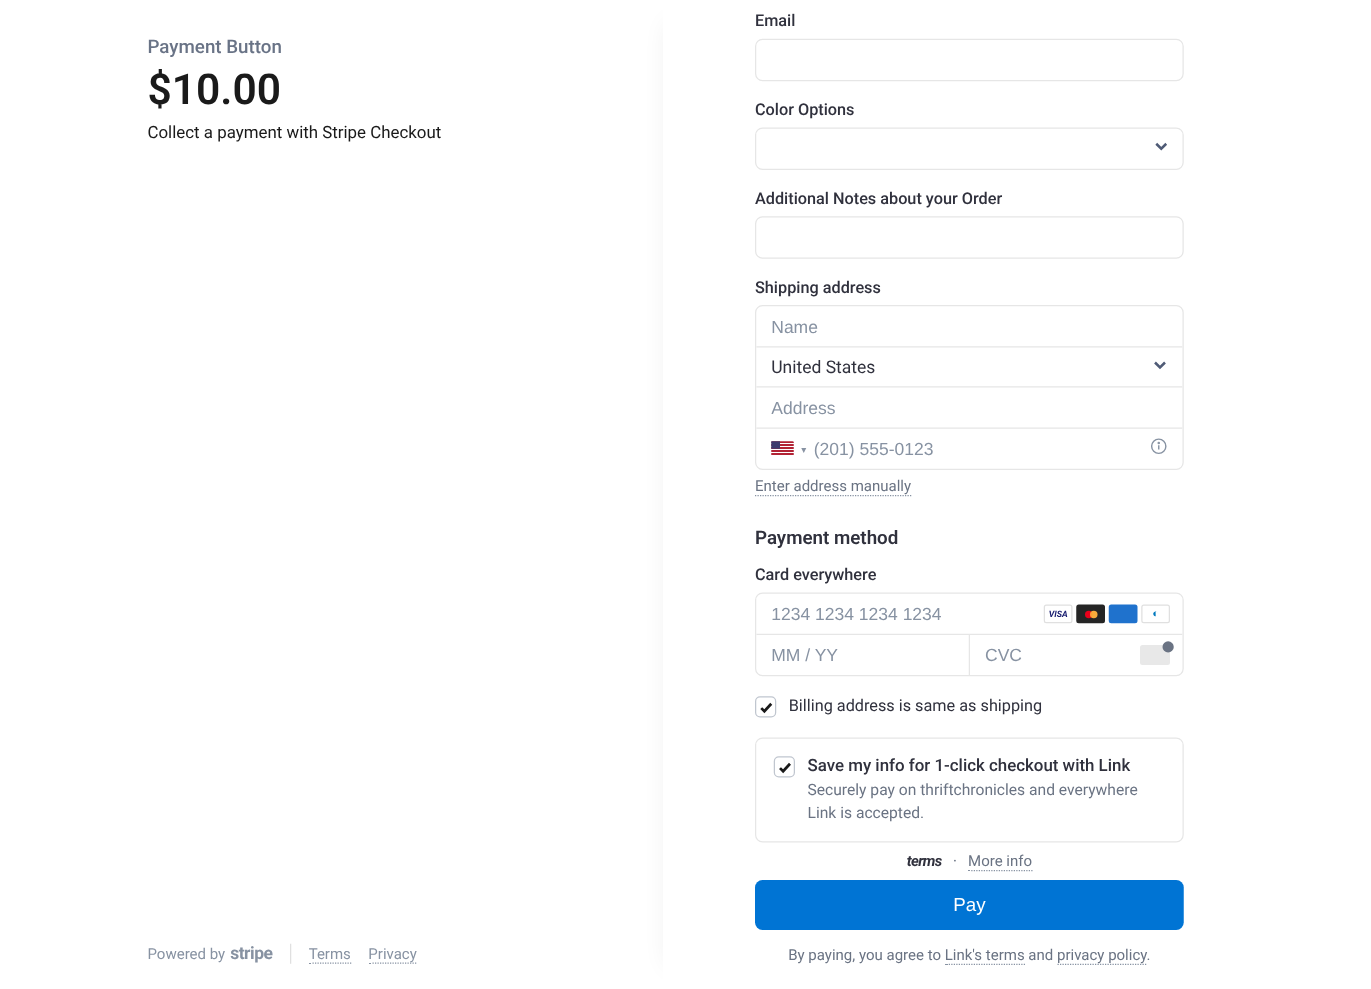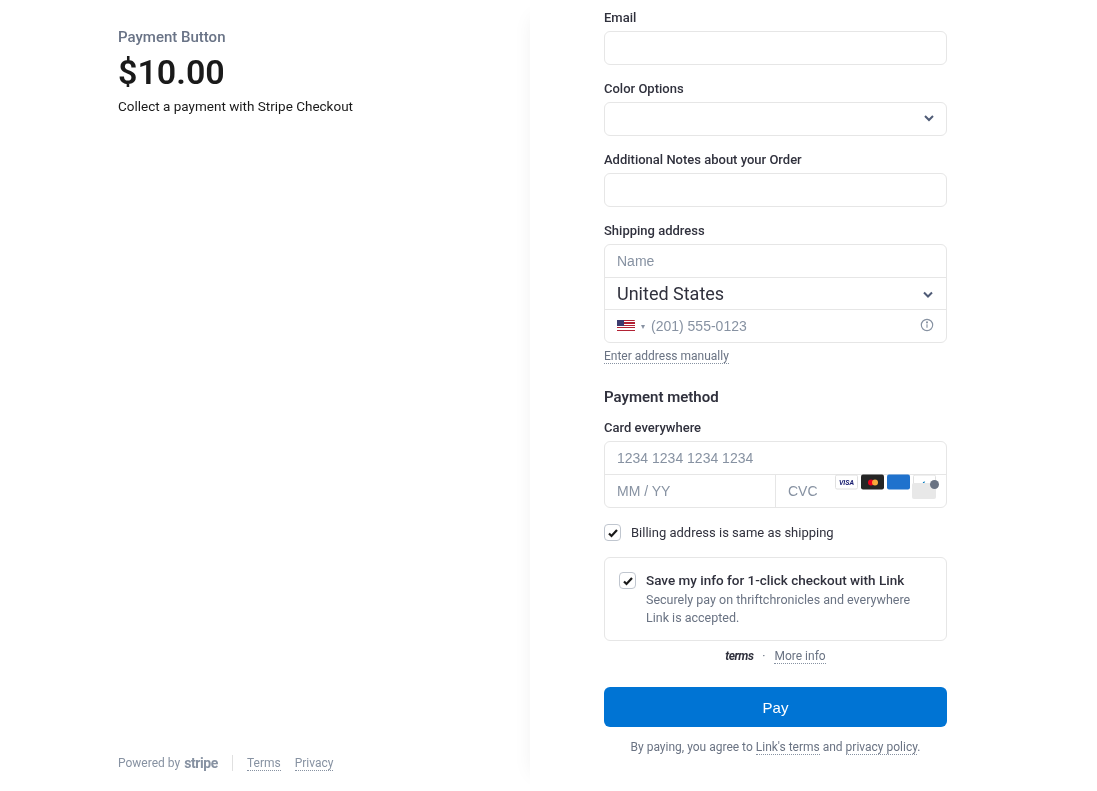--- a/index.html
+++ b/index.html
@@ -133,21 +133,21 @@
       outline: none;
     }
     .stack .row .stack-input::placeholder {
       color: #8792a2;
     }
     .stack .row.select-row {
       height: 32px;
       display: flex;
       align-items: center;
       padding: 0 12px;
-      font-size: 18px;
+      font-size: 14px;
       color: #30313d;
       cursor: pointer;
     }
     .phone-row {
       display: flex;
       align-items: center;
       height: 32px;
       padding: 0 12px;
       gap: 6px;
     }
@@ -218,21 +218,20 @@
     .card-row input::placeholder {
       color: #8792a2;
     }
     .card-brands {
       position: absolute;
       right: 10px;
       top: 50%;
       transform: translateY(-50%);
       display: flex;
       gap: 3px;
-      margin-top: 24px;
     }
     .brand {
       width: 23px;
       height: 15px;
       border-radius: 2px;
       display: flex;
       align-items: center;
       justify-content: center;
       font-size: 6.5px;
       font-weight: 700;
@@ -349,21 +348,21 @@
     .pay-button {
       width: 100%;
       height: 40px;
       background: #0074d4;
       color: #fff;
       border: none;
       border-radius: 6px;
       font-size: 15px;
       font-weight: 500;
       cursor: pointer;
-      margin-top: 24px;
+      margin-top: 8px;
     }
     .terms-text {
       text-align: center;
       font-size: 12px;
       color: #6a7383;
       margin-top: 13px;
     }
     .terms-text .u {
       border-bottom: 1px dotted #8792a2;
       cursor: pointer;
@@ -421,20 +420,23 @@
       <div class="row">
         <input class="stack-input" type="text" placeholder="Name" style="">
       </div>
       <div class="row select-row">
         <span>United States</span>
         <span class="chevron">
           <svg class="chev" viewBox="0 0 12 12" fill="none" stroke="currentColor" stroke-width="2">
               <path d="M2 4l4 4 4-4"></path>
             </svg>
         </span>
+      </div>
+      <div class="row">
+        <input class="stack-input" type="text" placeholder="Address" style="">
       </div>
       <div class="row phone-row">
         <span class="flag flag-us"></span>
         <span class="tiny-chevron">▾</span>
         <input class="phone-input" type="text" placeholder="(201) 555-0123" style="">
         <span class="info-icon-right">
           <svg width="14" height="14" viewBox="0 0 16 16" fill="none" stroke="currentColor" stroke-width="1.3">
               <circle cx="8" cy="8" r="6.5"></circle>
               <line x1="8" y1="7" x2="8" y2="11"></line>
               <circle cx="8" cy="5" r="0.5" fill="currentColor"></circle>

